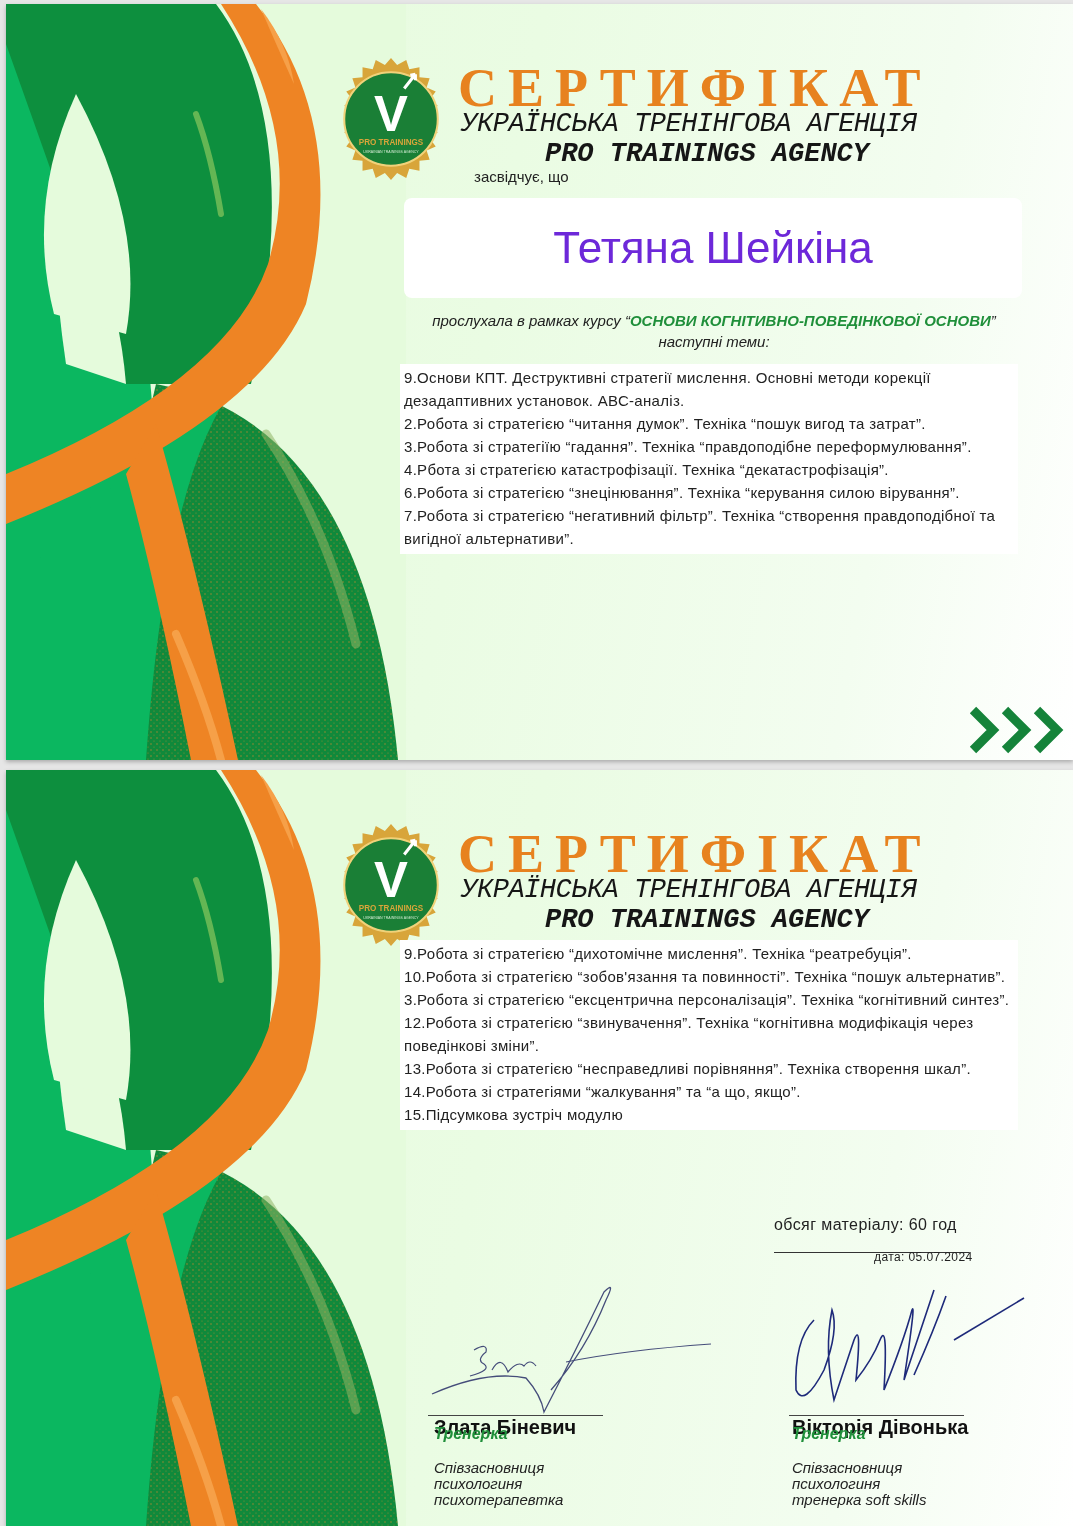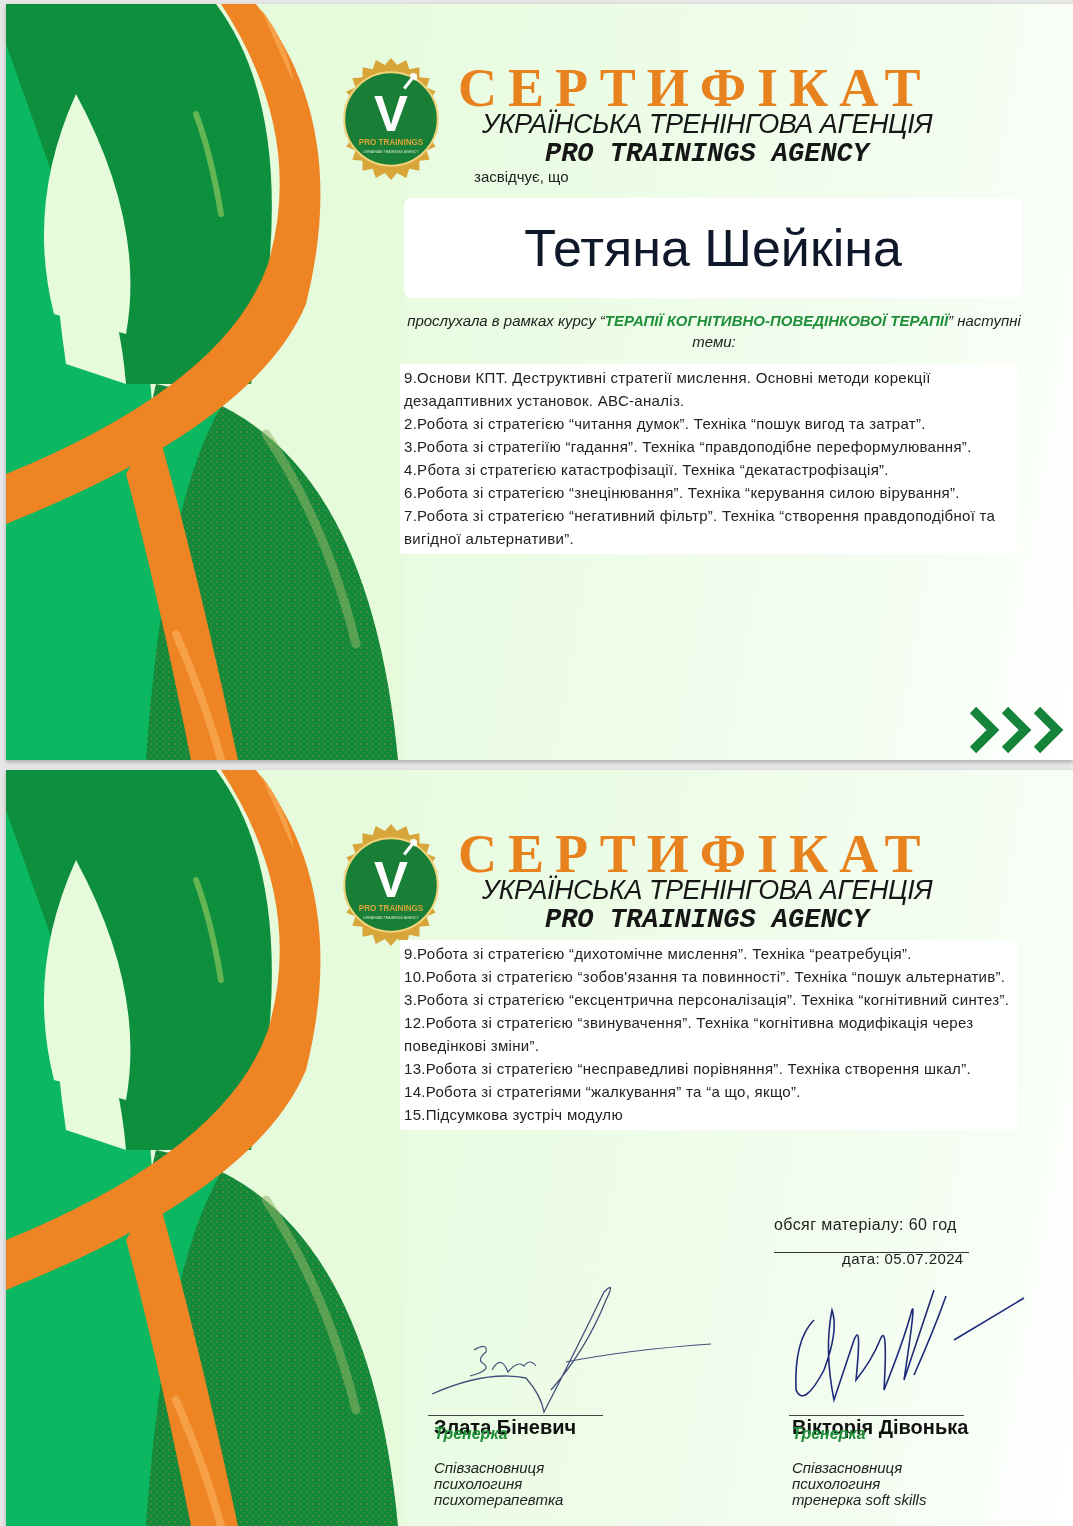--- a/index.html
+++ b/index.html
@@ -22,39 +22,39 @@
   .page2 .seal { top: 54px; }
 
   .title {
     position: absolute; left: 452px; top: 42px;
     font-family: "Liberation Serif", serif; font-weight: bold;
     font-size: 54px; letter-spacing: 11px; color: #e7821f;
     line-height: 60px;
     margin-top: 12px;
   }
   .agency-ua {
-    position: absolute; left: 466px; top: 104px; width: 470px; text-align: center;
-    font-family: Liberation Sans, sans-serif; font-style: italic;
+    position: absolute; left: 448px; top: 104px; width: 470px; text-align: center;
+    font-family: Liberation Mono, monospace; font-style: italic;
     font-size: 27px; color: #161616; line-height: 32px; letter-spacing: -0.5px;
   }
   .agency-en {
     position: absolute; left: 466px; top: 134px; width: 470px; text-align: center;
     font-family: Liberation Mono, monospace; font-style: italic; font-weight: bold;
     font-size: 27px; color: #161616; line-height: 32px;
   }
   .certifies {
     position: absolute; left: 468px; top: 164px; width: 470px; 
     font-size: 15px; color: #222; line-height: 18px;
   }
   .name-box {
     position: absolute; left: 398px; top: 194px; width: 618px; height: 100px;
     background: #ffffff; border-radius: 8px;
     display: flex; align-items: center; justify-content: center;
   }
-  .name-box span { font-size: 52px; color: #0f172a; font-family: "Liberation Sans", sans-serif; }
+  .name-box span { font-size: 44px; color: #6d28d9; font-family: "Liberation Sans", sans-serif; }
 
   .course-line {
     position: absolute; left: 400px; top: 306px; width: 616px; text-align: center;
     font-size: 15px; font-style: italic; color: #222; line-height: 21px;
   }
   .course-line .course { color: #1f8f3a; font-weight: bold; }
 
   .topics {
     position: absolute; left: 394px; width: 618px;
     background: #ffffff; padding: 2px 6px 4px 4px;
@@ -65,22 +65,22 @@
   .topics div { white-space: normal; }
 
   .arrows { position: absolute; right: 6px; top: 700px; width: 98px; height: 52px; }
 
   .meta-volume {
     position: absolute; left: 768px; top: 446px;
     font-size: 16px; color: #222; padding-bottom: 18px;
     border-bottom: 1.5px solid #333; padding-right: 12px; letter-spacing: 0.4px;
   }
   .meta-date {
-    position: absolute; left: 836px; top: 480px;
-    font-size: 15px; color: #222; letter-spacing: 0.4px;
+    position: absolute; left: 868px; top: 480px;
+    font-size: 12px; color: #222; letter-spacing: 0.4px;
   }
 
   .sig { position: absolute; width: 260px; }
   .sig1 { left: 420px; top: 510px; }
   .sig2 { left: 778px; top: 510px; }
   .sig svg { position: absolute; left: 0; top: 0; }
   .sig .line { position: absolute; top: 135px; width: 175px; border-top: 1.5px solid #444; }
   .sig1 .line { left: 2px; }
   .sig2 .line { left: 5px; }
   .sig .pname { position: absolute; top: 136px; font-size: 20px; font-weight: bold; color: #111; white-space: nowrap; }
@@ -135,21 +135,21 @@
   <div class="title">СЕРТИФІКАТ</div>
   <div class="agency-ua">УКРАЇНСЬКА ТРЕНІНГОВА АГЕНЦІЯ</div>
   <div class="agency-en">PRO TRAININGS AGENCY</div>
   <div class="certifies">засвідчує, що</div>
 
   <div class="name-box">
     <span>Тетяна Шейкіна</span>
   </div>
 
   <div class="course-line">
-    <span>прослухала в рамках курсу “</span><span class="course">ТЕРАПІЇ КОГНІТИВНО-ПОВЕДІНКОВОЇ ТЕРАПІЇ</span><span>”  наступні теми:</span>
+    <span>прослухала в рамках курсу “</span><span class="course">ОСНОВИ КОГНІТИВНО-ПОВЕДІНКОВОЇ ОСНОВИ</span><span>”  наступні теми:</span>
   </div>
 
   <div class="topics">
     <div>9.Основи КПТ. Деструктивні стратегії мислення. Основні методи корекції дезадаптивних установок. АВС-аналіз.</div>
     <div>2.Робота зі стратегією “читання думок”. Техніка “пошук вигод та затрат”.</div>
     <div>3.Робота зі стратегіїю “гадання”. Техніка “правдоподібне переформулювання”.</div>
     <div>4.Рбота зі стратегією катастрофізації. Техніка “декатастрофізація”.</div>
     <div>6.Робота зі стратегією “знецінювання”. Техніка “керування силою вірування”.</div>
     <div>7.Робота зі стратегією “негативний фільтр”. Техніка “створення правдоподібної та вигідної альтернативи”.</div>
   </div>

